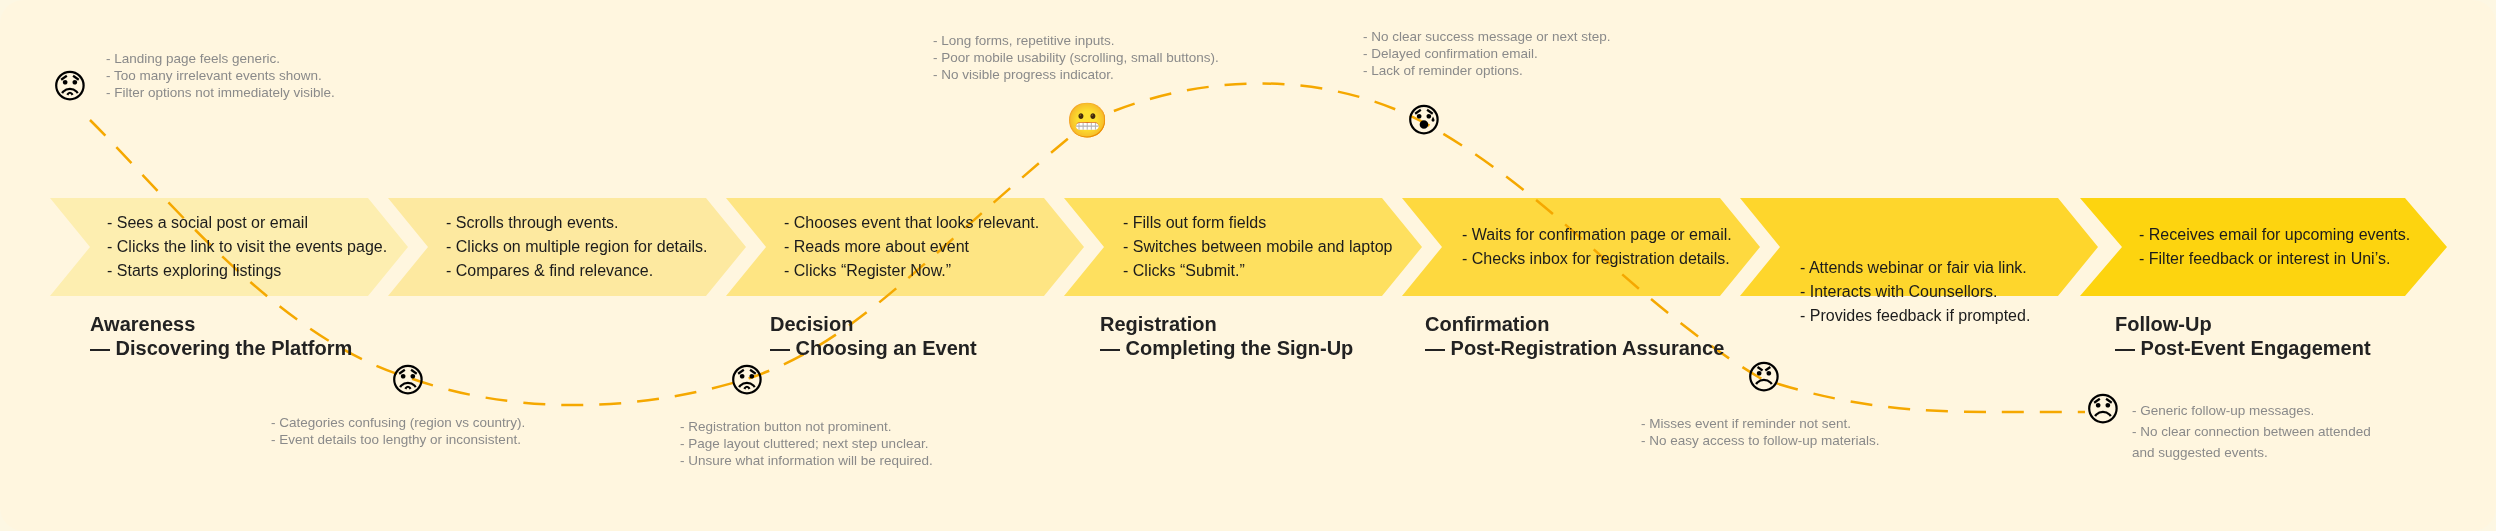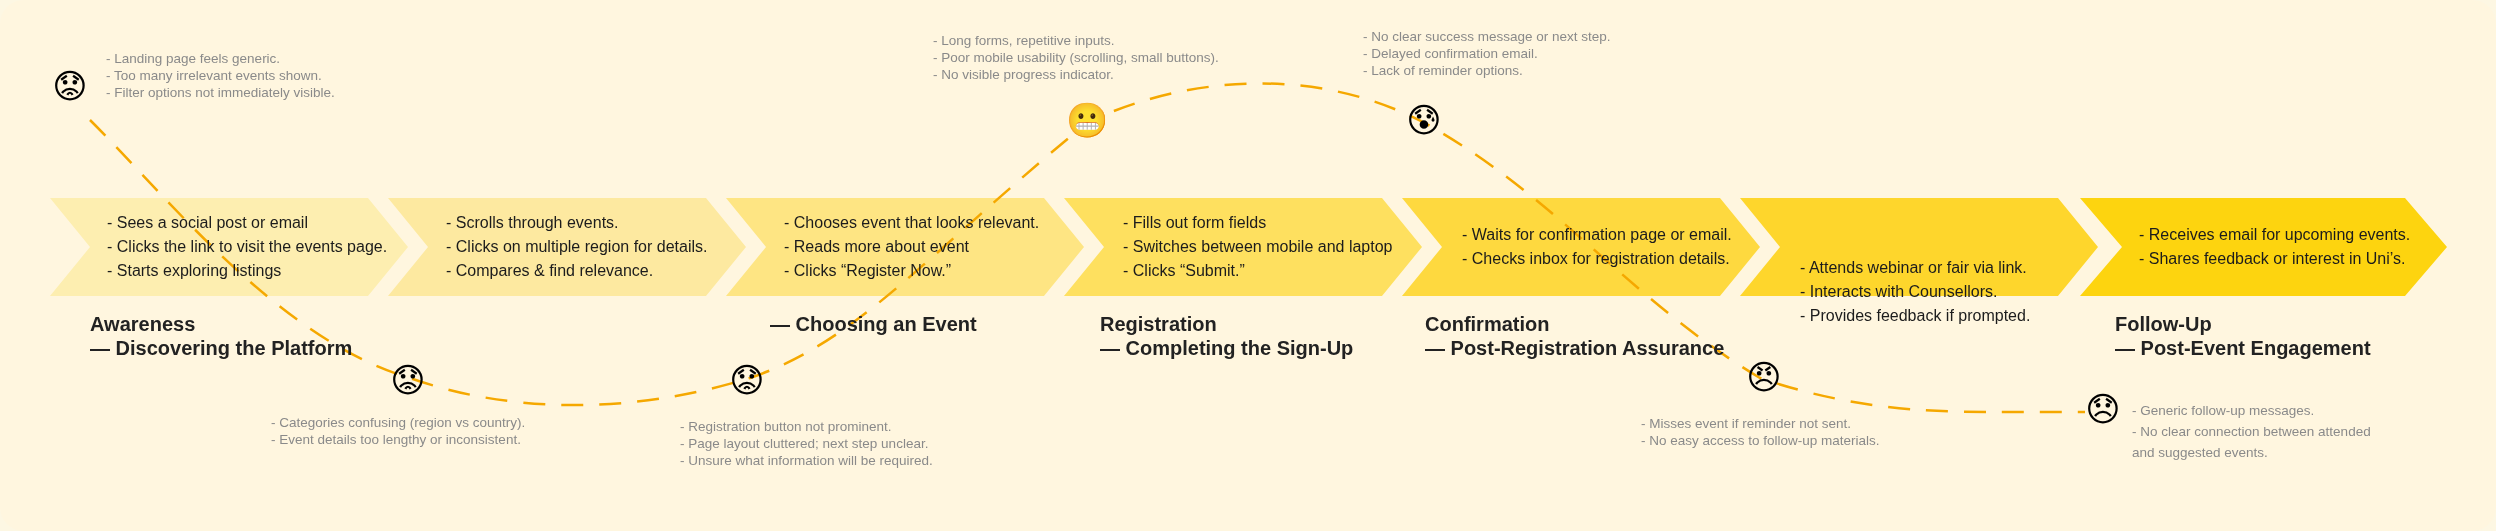--- a/index.html
+++ b/index.html
@@ -77,28 +77,29 @@
     <div>- Waits for confirmation page or email.</div>
     <div>- Checks inbox for registration details.</div>
   </div>
   <div class="stage-body" style="left:1800px;margin-top:45px;">
     <div>- Attends webinar or fair via link.</div>
     <div>- Interacts with Counsellors.</div>
     <div>- Provides feedback if prompted.</div>
   </div>
   <div class="stage-body" style="left:2139px;">
     <div>- Receives email for upcoming events.</div>
-    <div>- Shares feedback or interest in Uni’s.</div>
+    <div>- Filter feedback or interest in Uni’s.</div>
   </div>
 
   <div class="stage-title" style="left:90px; width:280px;">
     <div>Awareness</div>
     <div>— Discovering the Platform</div>
   </div>
   <div class="stage-title" style="left:770px; width:260px;">
+    <div>Decision</div>
     <div>— Choosing an Event</div>
   </div>
   <div class="stage-title" style="left:1100px; width:290px;">
     <div>Registration</div>
     <div>— Completing the Sign-Up</div>
   </div>
   <div class="stage-title" style="left:1425px; width:320px;">
     <div>Confirmation</div>
     <div>— Post-Registration Assurance</div>
   </div>

